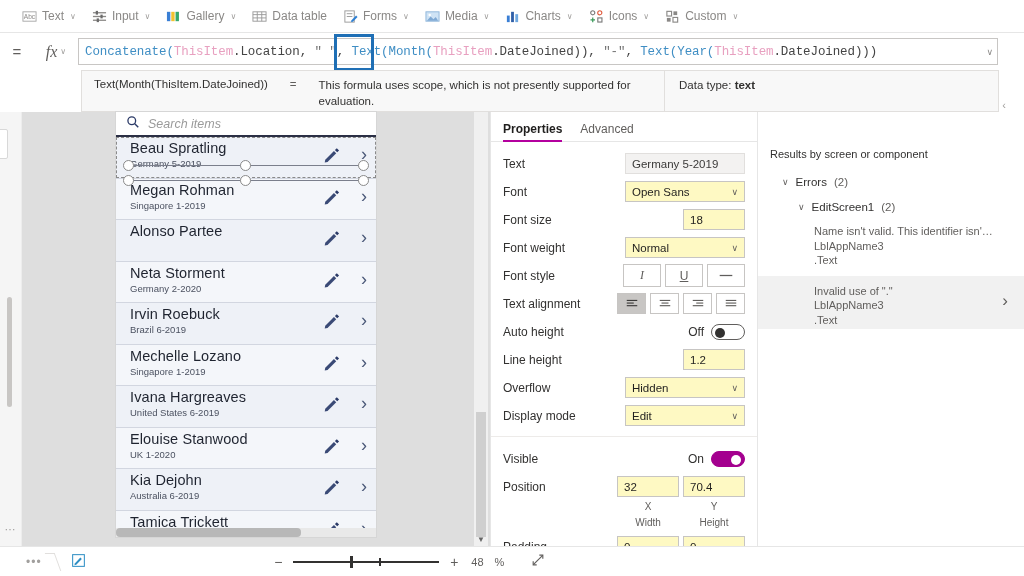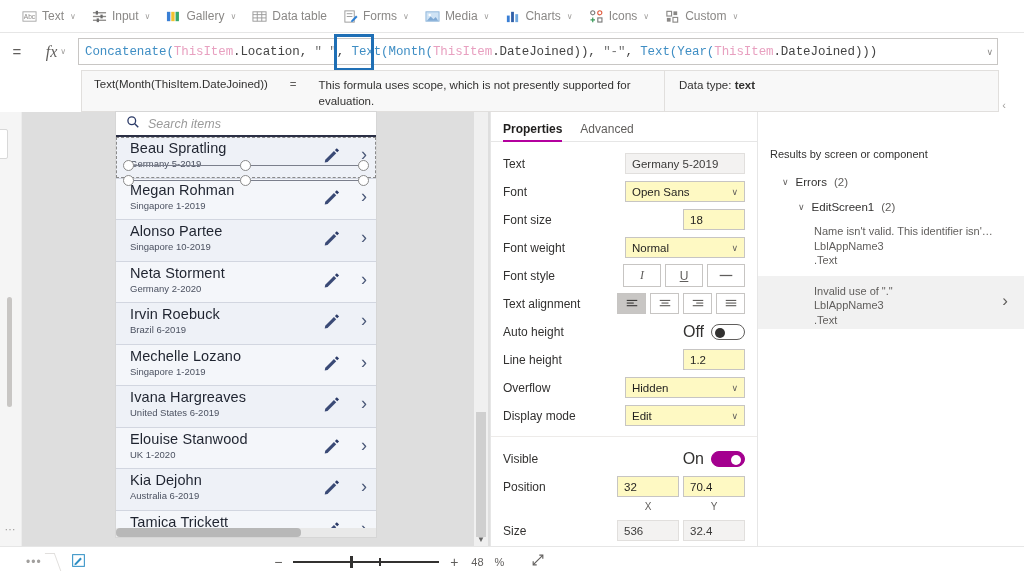--- a/index.html
+++ b/index.html
@@ -223,21 +223,21 @@
   .fsbtn.it { font-style: italic; font-family: "Liberation Serif", serif; }
   .fsbtn.un { text-decoration: underline; }
   .albtn {
     width: 29px; height: 21px; border: 1px solid #c7c5c3; background: #ffffff;
     display: flex; align-items: center; justify-content: center;
   }
   .albtn.on { background: #c8c6c4; }
   .albtn svg { display: block; }
 
   .togw { display: flex; align-items: center; gap: 7px; }
-  .togl { font-size: 16px; color: #323130; }
+  .togl { font-size: 12px; color: #323130; }
   .tog {
     width: 34px; height: 16px; border-radius: 9px; position: relative;
     border: 1px solid #605e5c; background: #ffffff;
   }
   .tog i { position: absolute; left: 3px; top: 3px; width: 10px; height: 10px;
            border-radius: 50%; background: #323130; display: block; }
   .tog.on { background: #a4262c; border-color: #a4262c; }
   .tog.on.acc { background: #a4008f; border-color: #a4008f; }
   .tog.on i { left: auto; right: 3px; background: #ffffff; }
 
@@ -478,21 +478,20 @@
           <div class="gname">Megan Rohman</div>
           <div class="gsub">Singapore 1-2019</div>
           <span class="gpencil"><svg viewBox="0 0 18 18" width="17" height="17">
               <path d="M2.4 13.4 L11.6 4.2 L14 6.6 L4.8 15.8 L1.8 16.4 Z" fill="#3a4a76"></path>
               <path d="M12.6 3.2 L14.6 1.2 L17 3.6 L15 5.6 Z" fill="#2b3a67"></path>
             </svg></span>
           <span class="gchev">›</span>
         </div>
         <div class="grow">
           <div class="gname">Alonso Partee</div>
-          <div class="gsub">Singapore 10-2019</div>
           <span class="gpencil"><svg viewBox="0 0 18 18" width="17" height="17">
               <path d="M2.4 13.4 L11.6 4.2 L14 6.6 L4.8 15.8 L1.8 16.4 Z" fill="#3a4a76"></path>
               <path d="M12.6 3.2 L14.6 1.2 L17 3.6 L15 5.6 Z" fill="#2b3a67"></path>
             </svg></span>
           <span class="gchev">›</span>
         </div>
         <div class="grow alt">
           <div class="gname">Neta Storment</div>
           <div class="gsub">Germany 2-2020</div>
           <span class="gpencil"><svg viewBox="0 0 18 18" width="17" height="17">
@@ -725,27 +724,20 @@
         <span class="pctl">
           <span class="inp w-num">32</span>
           <span class="inp w-num">70.4</span>
         </span>
       </div>
       <div class="subs">
         <span class="subl">X</span>
         <span class="subl">Y</span>
       </div>
 
-      <div class="prow">
-        <span class="plab">Size</span>
-        <span class="pctl">
-          <span class="inp ro w-num">536</span>
-          <span class="inp ro w-num">32.4</span>
-        </span>
-      </div>
       <div class="subs">
         <span class="subl">Width</span>
         <span class="subl">Height</span>
       </div>
 
       <div class="prow">
         <span class="plab">Padding</span>
         <span class="pctl">
           <span class="inp w-num">0</span>
           <span class="inp w-num">0</span>

